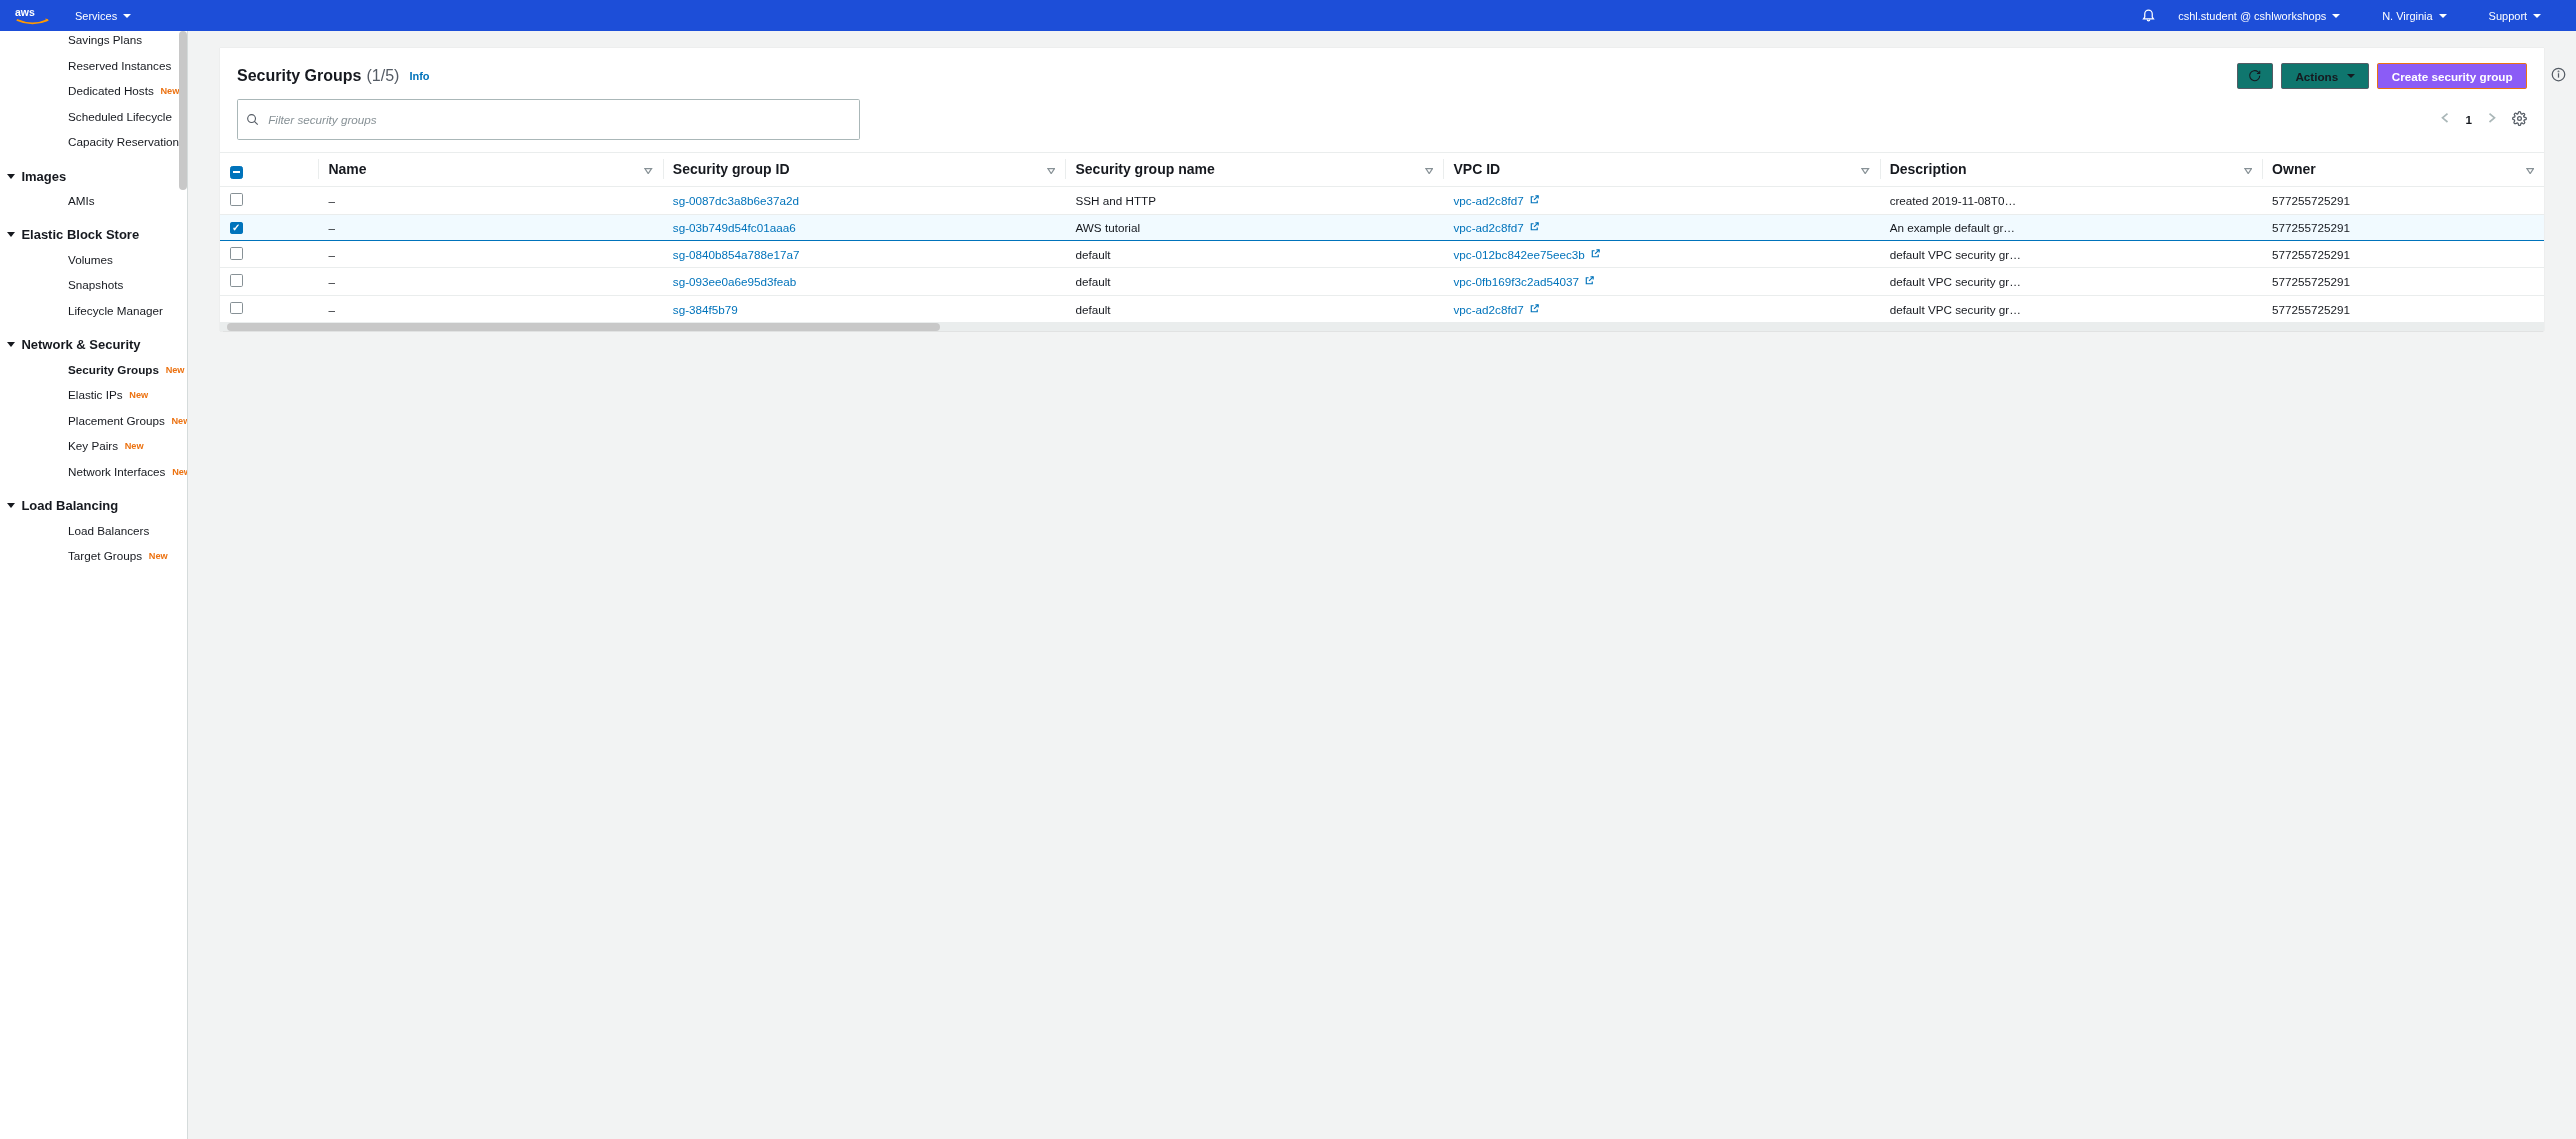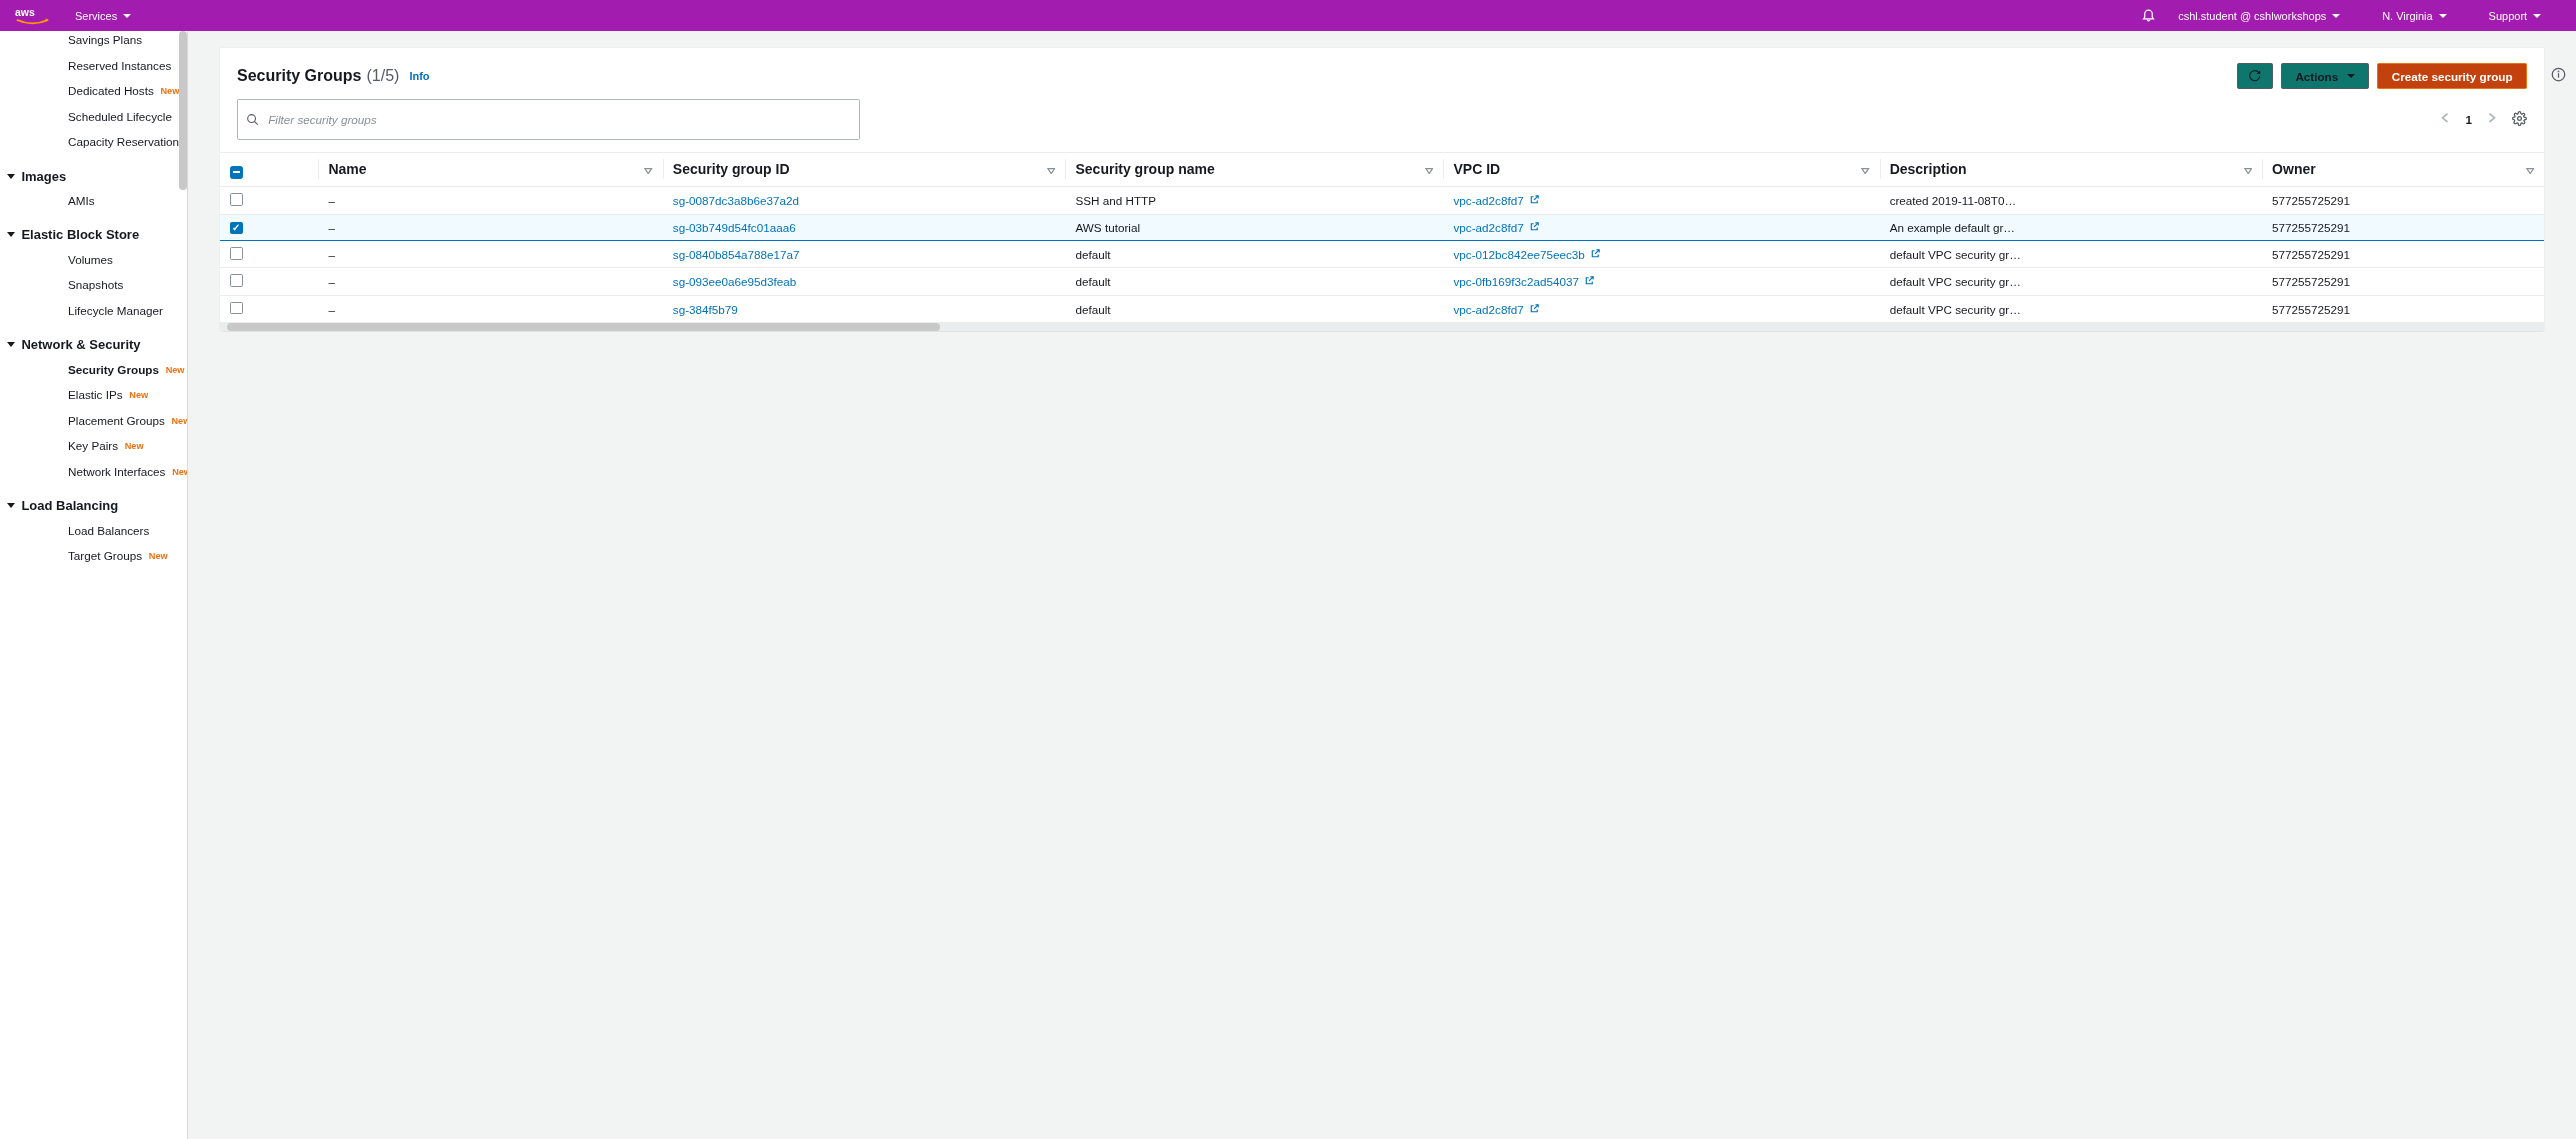--- a/index.html
+++ b/index.html
@@ -1,17 +1,17 @@
 <!DOCTYPE html>
 <html style="font-size:13.4px"><head>
 <meta charset="utf-8">
 <style>
 * { margin:0; padding:0; box-sizing:border-box; font-family:"Amazon Ember","Helvetica Neue",Arial,sans-serif; }
 body { background:#f2f3f3; color:#16191f; overflow:hidden; }
-.topbar { height:31px; background:#a21caf; display:flex; align-items:center; padding:0 15px; color:#fff; font-size:11px; }
+.topbar { height:31px; background:#1d4ed8; display:flex; align-items:center; padding:0 15px; color:#fff; font-size:11px; }
 .logo { width:35px; height:20px; margin-right:25px; display:flex; align-items:center; }
 .logo svg { display:block; }
 .top-left { display:flex; align-items:center; }
 .top-item { display:flex; align-items:center; cursor:pointer; margin-right:20px; }
 .top-right { margin-left:auto; display:flex; align-items:center; gap:22px; }
 .caret-down { width:0; height:0; border-left:4.2px solid transparent; border-right:4.2px solid transparent; border-top:4.2px solid #fff; margin-left:5.9px; }
 .bell-icon svg { width:15px; height:15px; }
 .container { display:flex; height:calc(100vh - 31px); }
 .sidebar { width:188px; background:#fff; border-right:0.8px solid #d5dbdb; overflow:hidden; position:relative; padding:3.4px 0 6.7px 0; }
 .sb-scroll { height:100%; overflow-y:auto; }
@@ -25,21 +25,21 @@
 .sb-track { position:absolute; right:0; top:0; width:8.4px; height:159px; background:#c8c8c8; border-radius:4.2px; }
 .main { flex:1; position:relative; overflow:hidden; }
 .panel { position:absolute; left:32px; right:32px; top:17px; background:#fff; box-shadow:0 0.8px 0.8px rgba(0,0,0,.05),0 0 0.8px rgba(0,0,0,.2); }
 .panel-head { padding:15px 17px 5px 17px; display:flex; align-items:center; }
 .ph-title { font-size:16px; font-weight:700; }
 .ph-count { font-size:16px; font-weight:400; color:#545b64; margin-left:5px; }
 .ph-info { color:#0073bb; font-size:11px; margin-left:10px; font-weight:700; cursor:pointer; }
 .ph-actions { margin-left:auto; display:flex; gap:8.4px; align-items:center; }
 .btn { height:26px; border:0.8px solid #545b64; background:#0f766e; border-radius:1.7px; display:flex; align-items:center; padding:0 13.4px; font-size:11.7px; font-weight:700; cursor:pointer; color:#16191f; }
 .btn.icon { padding:0 10px; }
-.btn.primary { background:#c2410c; border-color:#ec7211; color:#fff; }
+.btn.primary { background:#8b5cf6; border-color:#ec7211; color:#fff; }
 .btn .caret-down { border-top-color:#16191f; margin-left:8.4px; }
 .filter-row { padding:5px 17px 11.7px 17px; display:flex; align-items:center; }
 .search { width:623px; height:41px; border:0.8px solid #aab7b8; border-radius:1.7px; display:flex; align-items:center; padding:0 8.4px; }
 .search svg { width:13.4px; height:13.4px; color:#545b64; }
 .search input { border:none; outline:none; flex:1; margin-left:8.4px; font-size:11.7px; font-style:italic; color:#16191f; }
 .search input::placeholder { color:#879196; font-style:italic; }
 .pager { margin-left:auto; display:flex; align-items:center; gap:15px; }
 .pager .pg-arrow { color:#aab7b8; cursor:pointer; }
 .pager .pg-num { font-size:11.7px; font-weight:700; }
 .gear { cursor:pointer; }

